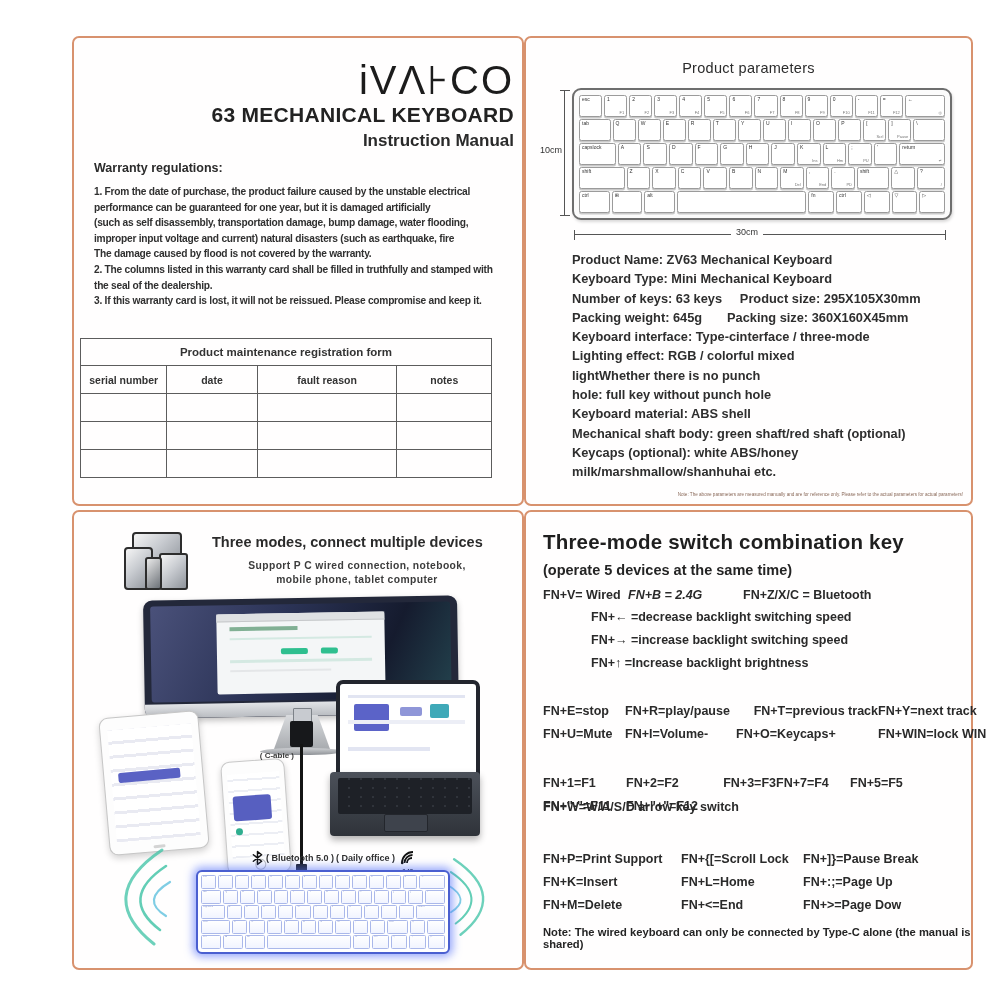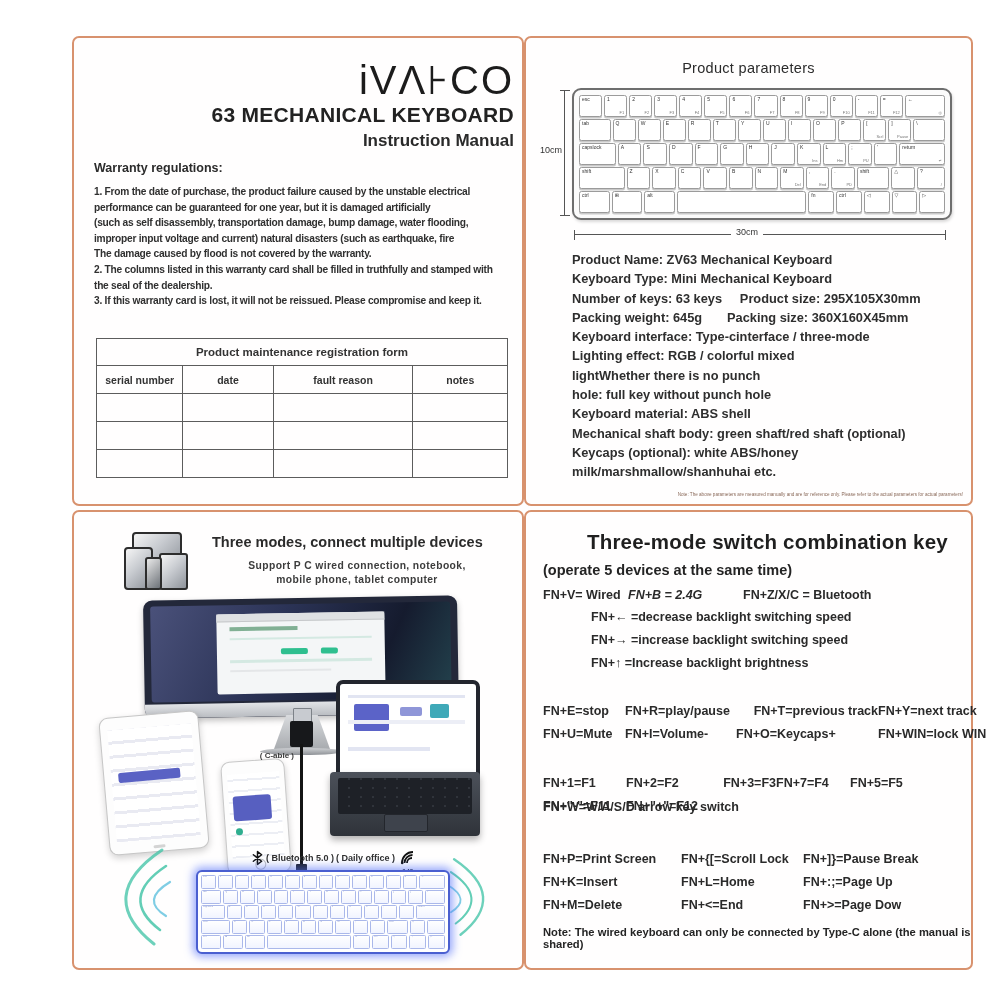--- a/index.html
+++ b/index.html
@@ -13,21 +13,21 @@
 
   
   .brand-block{position:absolute;right:8px;top:22px;text-align:right;}
   .logo{font-size:40px;font-weight:normal;letter-spacing:2px;line-height:1;color:#1c1c1c;}
   .kb-title{font-size:21px;font-weight:bold;letter-spacing:.3px;margin-top:3px;color:#222;}
   .manual{font-size:17px;font-weight:600;margin-top:4px;color:#2a2a2a;}
   .warranty{position:absolute;left:20px;top:123px;width:420px;}
   .warranty-title{font-size:12.5px;font-weight:bold;margin-bottom:9px;}
   .warranty-lines div{font-size:10.2px;font-weight:bold;line-height:15.6px;white-space:nowrap;
       letter-spacing:-.25px;color:#303030;}
-  table.reg{position:absolute;left:22px;top:300px;width:412px;border-collapse:collapse;}
+  table.reg{position:absolute;left:6px;top:300px;width:412px;border-collapse:collapse;}
   table.reg th,table.reg td{border:1px solid #5c5c5c;font-weight:600;color:#333;}
   table.reg .t-title{height:27px;font-size:11.5px;text-align:center;}
   table.reg .t-head th{height:25px;font-size:10.5px;text-align:center;}
   table.reg td{height:25px;}
 
   
   .tr-title{position:absolute;top:22px;left:0;width:100%;text-align:center;
       font-size:14.5px;font-weight:normal;letter-spacing:.3px;}
   .kb-diagram{position:absolute;display:flex;flex-direction:column;gap:2px;
       background:#fbfbfb;border:2px solid #6e6e6e;border-radius:9px;padding:5px;
@@ -128,21 +128,21 @@
       border-radius:6px;box-shadow:0 0 9px 2.5px rgba(85,115,250,.6);padding:3px;gap:1.5px;}
   #kb-small .kb-key{border:.5px solid #aab8ea;box-shadow:none;border-radius:1.5px;
       background:linear-gradient(#ffffff,#f1f4ff);padding:0 1px;}
   #kb-small .kb-l{font-size:2.6px;color:#8d9bd0;}
   .arcs{position:absolute;}
   .kb-shadow{position:absolute;left:110px;top:420px;width:270px;height:26px;border-radius:50%;
       background:radial-gradient(ellipse at center,rgba(120,150,220,.30),rgba(255,255,255,0) 70%);}
 
   
   .br-wrap{position:absolute;left:17px;top:18px;right:10px;}
-  .br-title{font-size:20.5px;font-weight:bold;letter-spacing:.2px;color:#1f1f1f;margin-left:44px;}
+  .br-title{font-size:20.5px;font-weight:bold;letter-spacing:.2px;color:#1f1f1f;}
   .br-sub{font-size:14.5px;font-weight:bold;margin-top:8px;color:#242424;}
   .combo{font-size:12.5px;font-weight:bold;color:#2a2a2a;}
   .combo-line{line-height:23.2px;white-space:nowrap;}
   .grp{position:absolute;left:17px;right:8px;}
   #grp-mode{top:72px;} #grp-backlight{top:94px;margin-left:48px;} #grp-media{top:188px;}
   #grp-wasd{top:236px;margin-top:48px;} #grp-f{top:260px;} #grp-nav{top:336px;}
   .br-note{position:absolute;left:17px;top:414px;font-size:11.2px;font-weight:bold;color:#242424;}
 </style>
 </head>
 <body>
@@ -770,18 +770,18 @@
   <div class="grp combo" id="grp-media">
     <div class="combo-line"><span style="display: inline-block; width: 82px;">FN+E=stop</span><span style="display: inline-block; width: 111px;">FN+R=play/pause</span><span style="display: inline-block; width: 142px; text-align: right;">FN+T=previous track</span><span>FN+Y=next track</span></div>
     <div class="combo-line"><span style="display: inline-block; width: 82px;">FN+U=Mute</span><span style="display: inline-block; width: 111px;">FN+I=Volume-</span><span style="display: inline-block; width: 142px;">FN+O=Keycaps+</span><span>FN+WIN=lock WIN</span></div>
   </div>
   <div class="grp combo combo-line" id="grp-wasd">FN+W=W/A/S/D arrow key switch</div>
   <div class="grp combo" id="grp-f">
     <div class="combo-line"><span style="display: inline-block; width: 83px;">FN+1=F1</span><span style="display: inline-block; width: 75px;">FN+2=F2</span><span style="display: inline-block; width: 75px; text-align: right;">FN+3=F3</span><span style="display: inline-block; width: 74px;">FN+7=F4</span><span>FN+5=F5</span></div>
     <div class="combo-line"><span style="display: inline-block; width: 83px;">FN+"-"=F11</span><span style="display: inline-block; width: 75px;">FN+"+"=F12</span></div>
   </div>
   <div class="grp combo" id="grp-nav">
-    <div class="combo-line"><span style="display: inline-block; width: 138px;">FN+P=Print Screen</span><span style="display: inline-block; width: 122px;">FN+{[=Scroll Lock</span><span>FN+]}=Pause Break</span></div>
+    <div class="combo-line"><span style="display: inline-block; width: 138px;">FN+P=Print Support</span><span style="display: inline-block; width: 122px;">FN+{[=Scroll Lock</span><span>FN+]}=Pause Break</span></div>
     <div class="combo-line"><span style="display: inline-block; width: 138px;">FN+K=Insert</span><span style="display: inline-block; width: 122px;">FN+L=Home</span><span>FN+:;=Page Up</span></div>
     <div class="combo-line"><span style="display: inline-block; width: 138px;">FN+M=Delete</span><span style="display: inline-block; width: 122px;">FN+&lt;=End</span><span>FN+&gt;=Page Dow</span></div>
   </div>
   <div class="br-note">Note: The wired keyboard can only be connected by Type-C alone (the manual is shared)</div>
 </div>
 
 </body></html>

